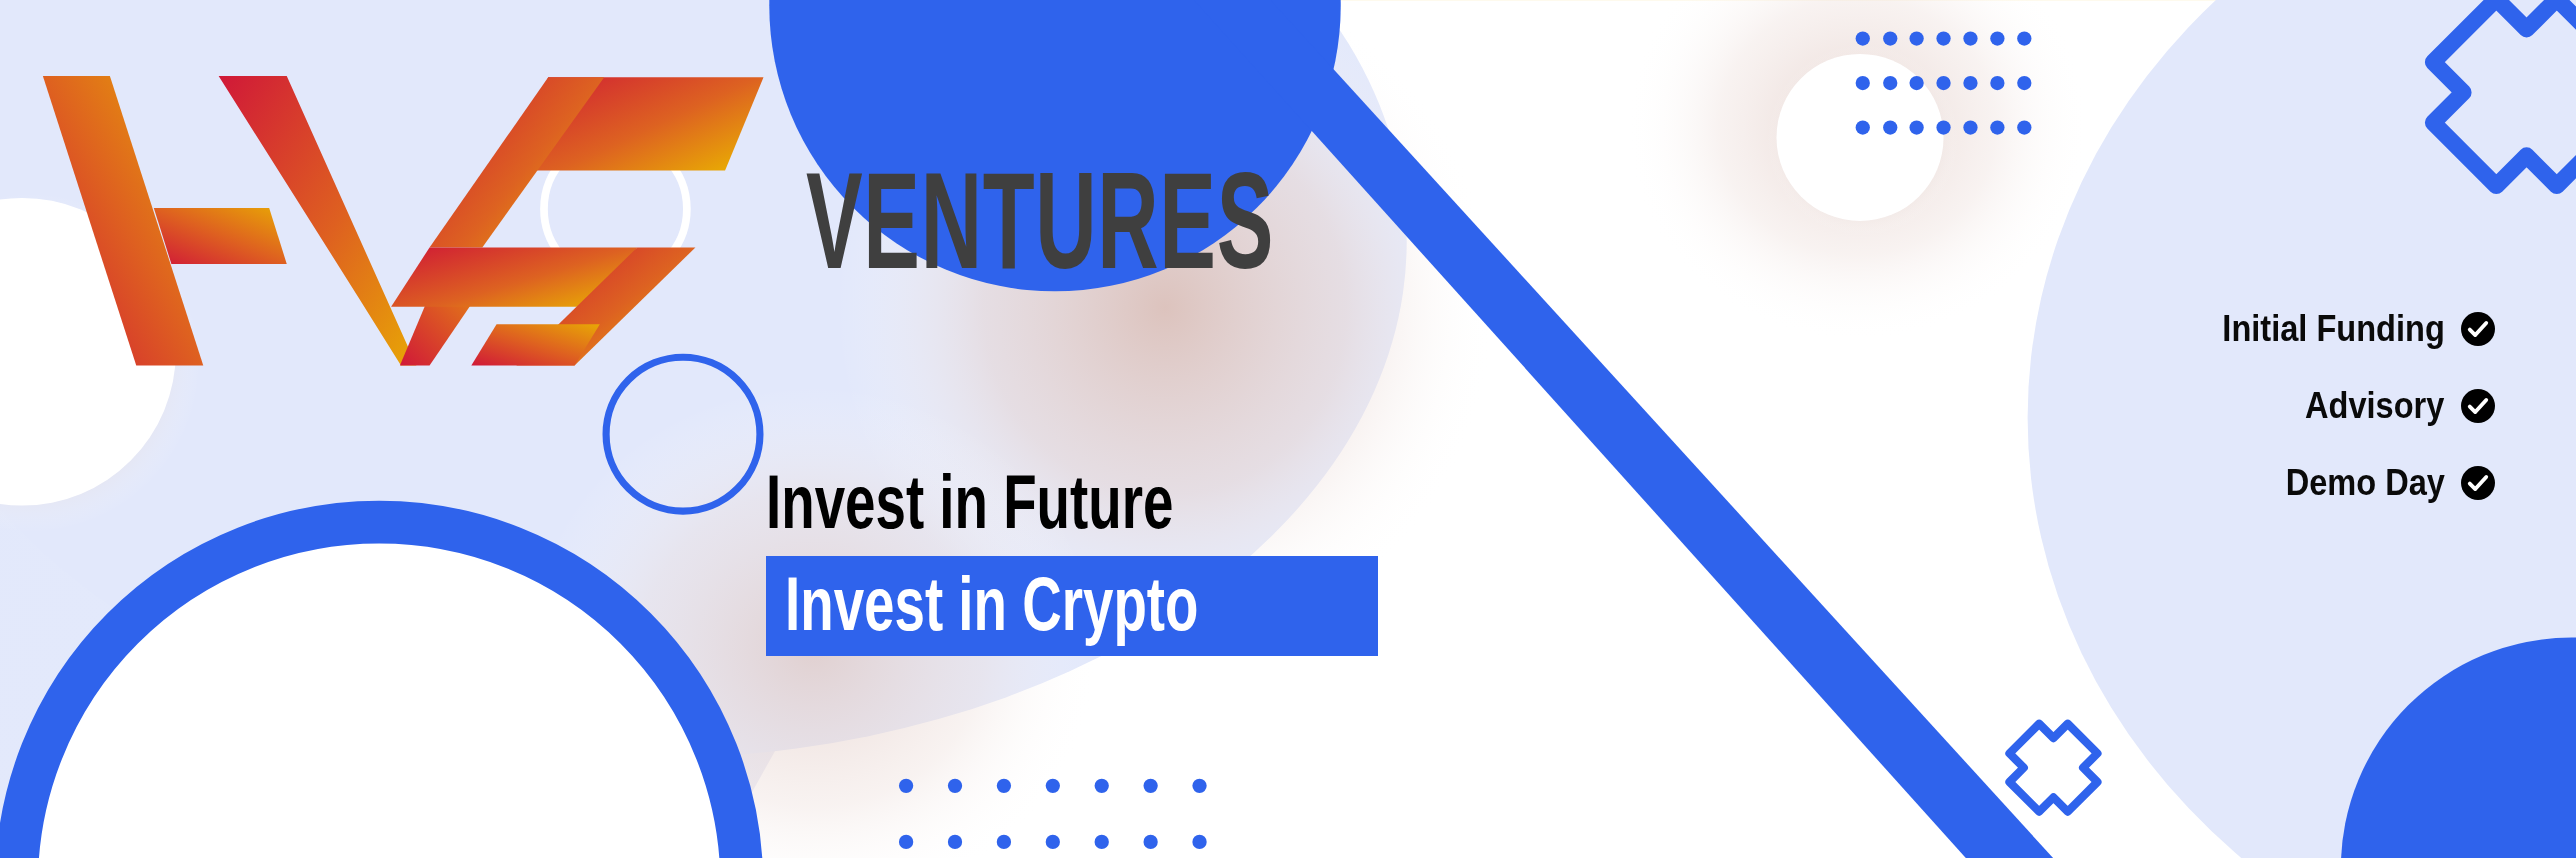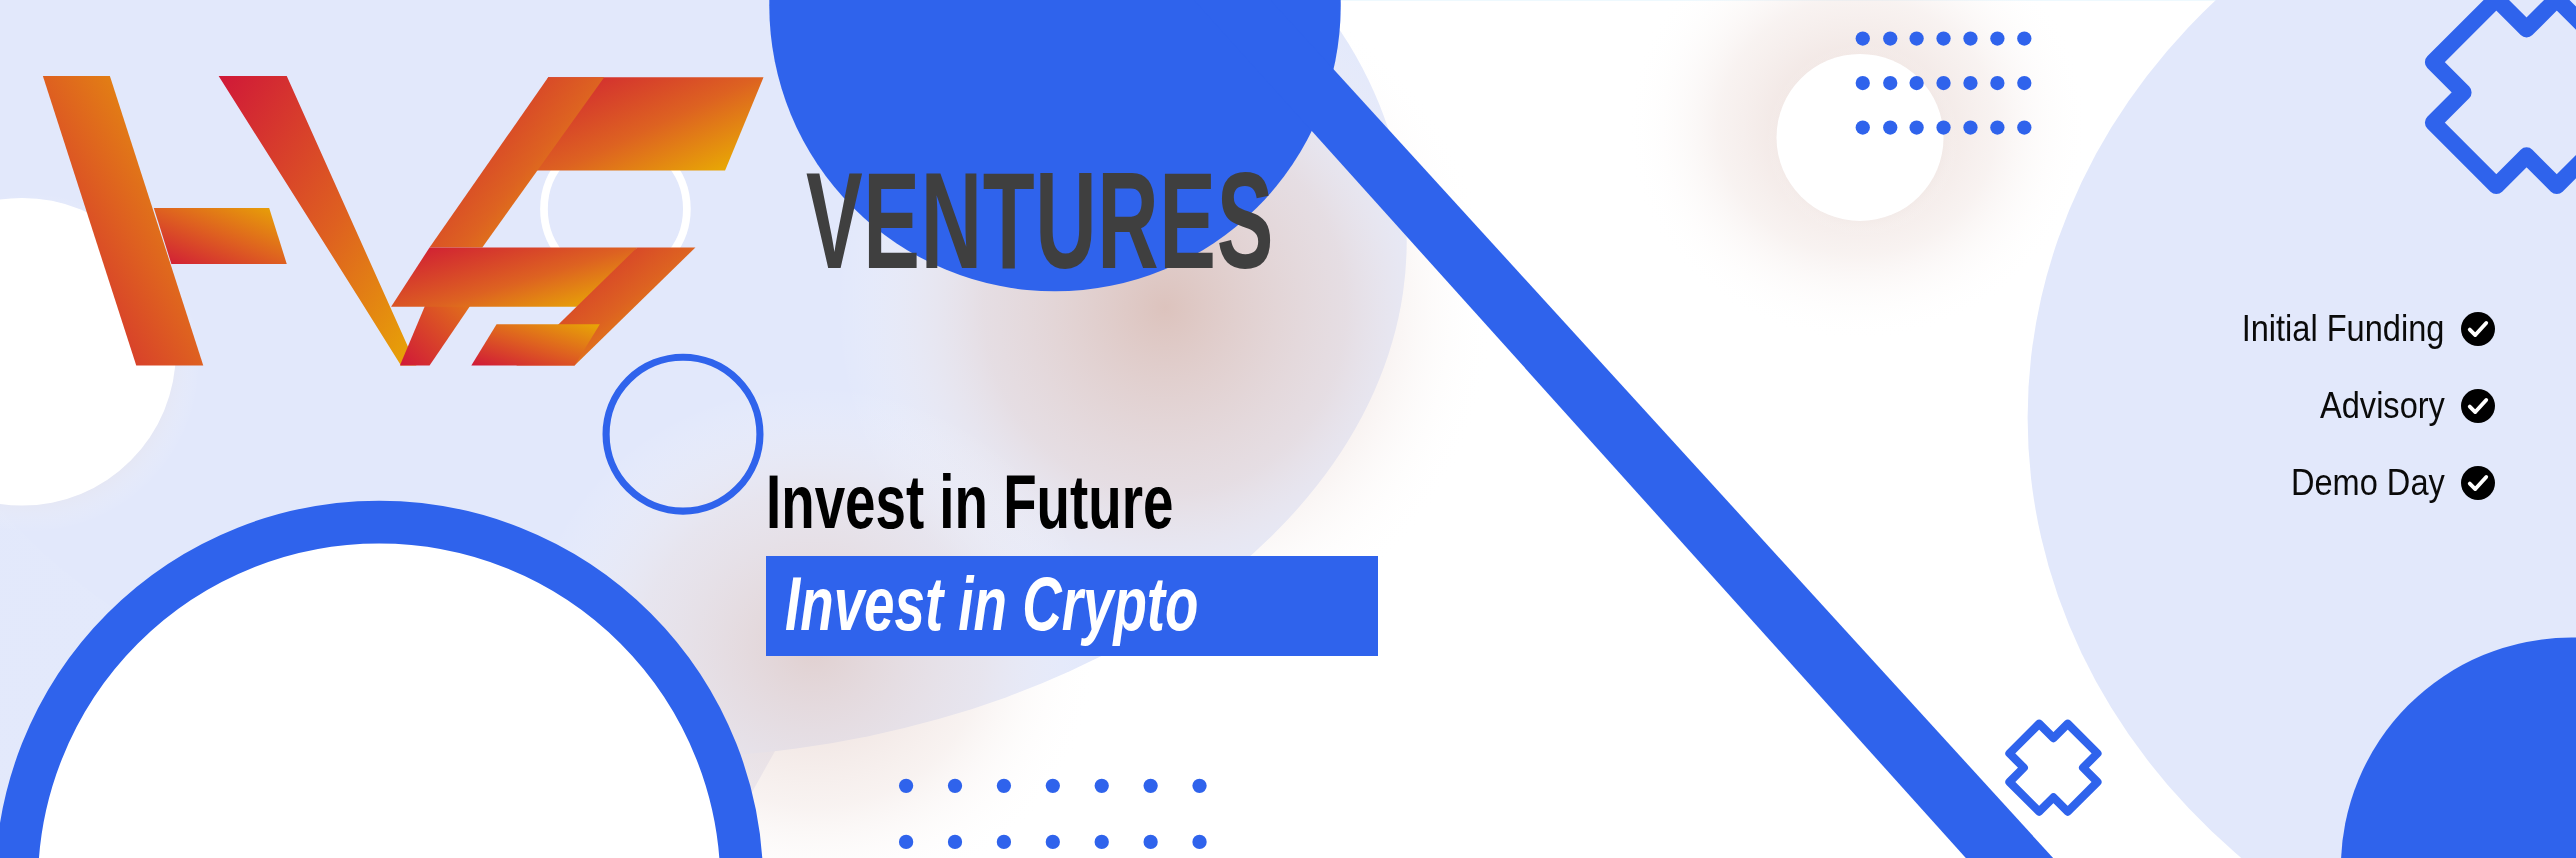--- a/index.html
+++ b/index.html
@@ -2,21 +2,21 @@
 <html style="font-size:8.8px"><head>
 <meta charset="utf-8">
 <style>
   html,body{margin:0;padding:0;background:#ffffff;}
   *{box-sizing:border-box;}
   #banner{
     position:relative;
     width:2576px;
     height:859px;
     overflow:hidden;
-    background:#0ea5e9;
+    background:#eab308;
     font-family:"Liberation Sans", sans-serif;
   }
   .layer{position:absolute;pointer-events:none;}
 
   
   #bg-svg{position:absolute;left:0;top:0;width:2576px;height:859px;}
 
   
   #brand{
     position:absolute;
@@ -57,21 +57,20 @@
     color:#000000;
     transform:scaleX(0.72);
     transform-origin:left center;
     white-space:nowrap;
     margin:0 0 14.3px 0;
   }
   #cta-highlight{
     display:inline-block;
     background:#2F63EC;
     padding:10px 18.7px 14.3px 18.7px;
-    font-style:italic;
   }
   #headline-line2{
     font-family:"Liberation Sans Narrow","Liberation Sans", sans-serif;
     font-weight:bold;
     font-size:76px;
     line-height:1.0;
     color:#ffffff;
     transform:scaleX(0.72);
     transform-origin:left center;
     white-space:nowrap;
@@ -80,21 +79,21 @@
 
   
   #services{
     position:absolute;
     left:1676px;
     top:310px;
     width:819px;
     display:flex;
     gap:55px;
   }
-  .svc-col{display:flex;flex-direction:column;gap:40px;flex:1 1 0;}
+  .svc-col{display:flex;flex-direction:column;gap:40px;flex:1 1 0;font-weight:bold;}
   .svc-row{
     display:flex;
     align-items:center;
     justify-content:flex-end;
     gap:16.5px;
   }
   .svc-label{
     font-family:"Liberation Sans Narrow","Liberation Sans", sans-serif;
     font-size:37px;
     line-height:1;

